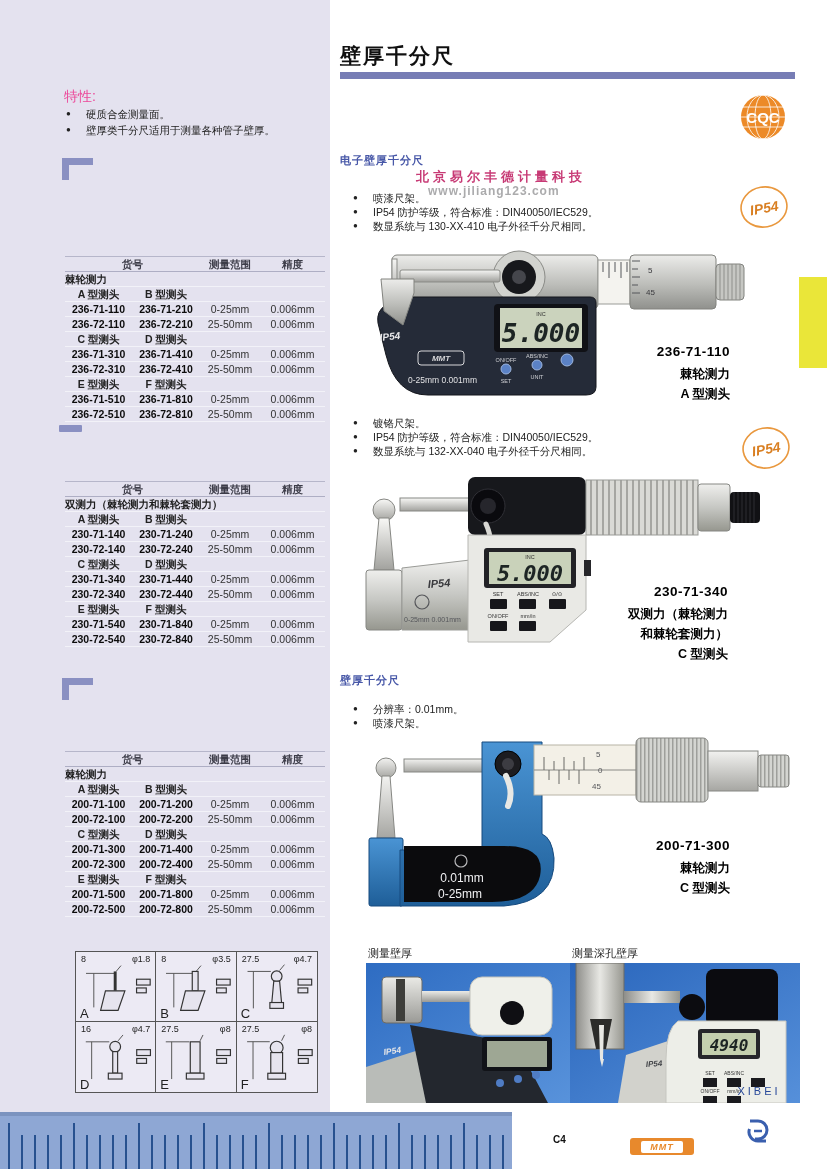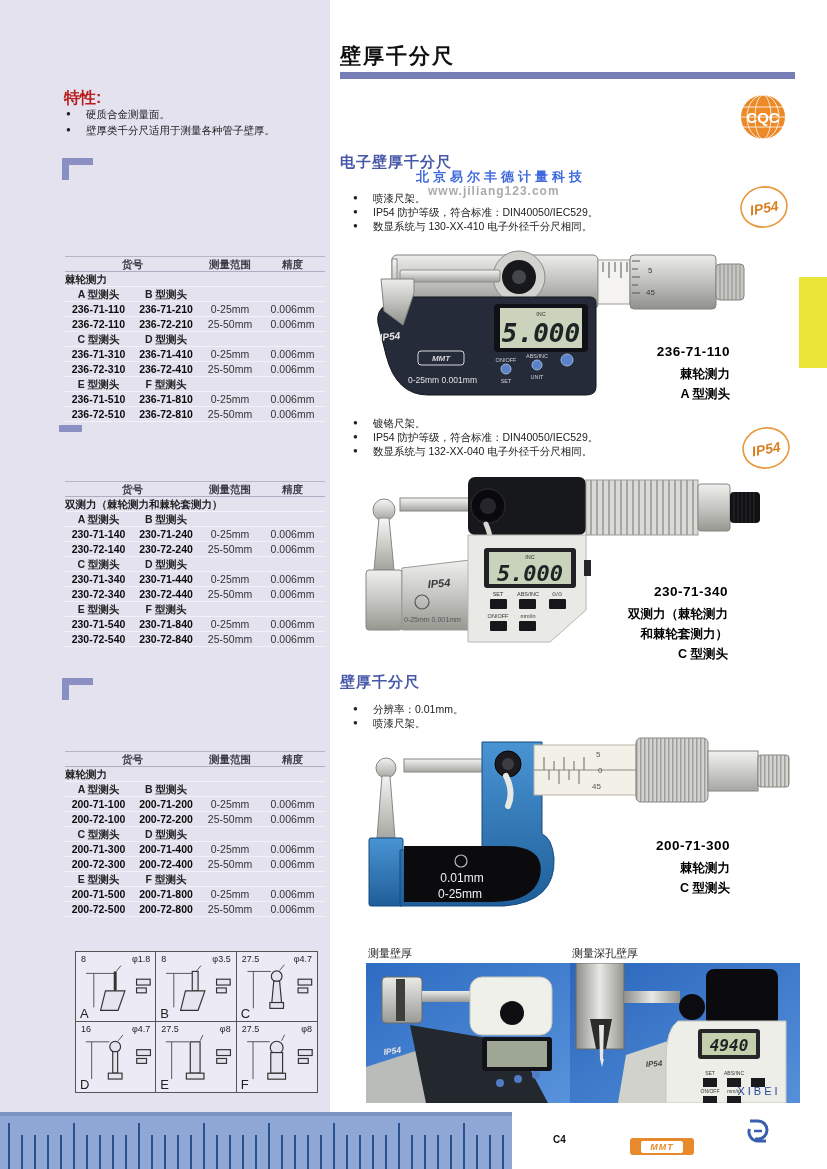--- a/index.html
+++ b/index.html
@@ -5,36 +5,36 @@
   html,body{margin:0;padding:0;background:#fff;}
   .page{position:relative;width:827px;height:1169px;background:#fff;overflow:hidden;
         font-family:"Liberation Sans",sans-serif;color:#111;}
   .left-col{position:absolute;left:0;top:0;width:330px;height:1113px;background:#e4e2ef;}
 
   
   .main-title{position:absolute;left:340px;top:42px;font-size:21px;font-weight:bold;color:#101010;letter-spacing:2px;}
   .title-bar{position:absolute;left:340px;top:72px;width:455px;height:7px;background:#777db5;}
 
   
-  .feat-head{position:absolute;left:64px;top:88px;font-size:16px;font-weight:bold;color:#b91c1c;}
+  .feat-head{position:absolute;left:64px;top:88px;font-size:14px;font-weight:normal;color:#ec4899;}
   .bullets{position:absolute;font-size:10.5px;color:#222;}
   .bullet{display:flex;line-height:14px;}
   .bullet .dot{width:20px;flex:0 0 20px;font-size:8px;line-height:14px;}
   .bullet .dot::before{content:"●";}
   .feat-list .bullet{line-height:16px;}
   .feat-list .bullet .dot{line-height:16px;}
 
   
   .corner{position:absolute;width:24px;height:15px;border-top:7px solid #8a90c2;border-left:7px solid #8a90c2;}
   .dash{position:absolute;width:23px;height:7px;background:#8a90c2;border-radius:1px;}
   .yellow-tab{position:absolute;left:799px;top:277px;width:28px;height:91px;background:#eae639;}
 
   
-  .sec-head{position:absolute;font-size:15px;font-weight:bold;color:#4858a8;letter-spacing:1px;}
-  .wm1{position:absolute;left:416px;top:168px;font-size:13px;color:#1d4ed8;letter-spacing:4px;font-weight:bold;opacity:.85;}
+  .sec-head{position:absolute;font-size:11px;font-weight:bold;color:#4858a8;letter-spacing:1px;}
+  .wm1{position:absolute;left:416px;top:168px;font-size:13px;color:#be185d;letter-spacing:4px;font-weight:bold;opacity:.85;}
   .wm2{position:absolute;left:428px;top:184px;font-size:12px;color:#a2a2a4;font-weight:bold;letter-spacing:1px;opacity:.9;}
 
   
   .tbl{position:absolute;left:65px;width:260px;}
   .tbl table{width:100%;border-collapse:collapse;table-layout:fixed;font-size:10.5px;color:#222;border-top:1px solid #b6b6ca;}
   .tbl td,.tbl th{padding:0;height:14px;line-height:14px;white-space:nowrap;font-weight:bold;text-align:center;border-bottom:1px solid #f2f2f8;}
   .tbl .hdr th{color:#3c3c48;border-bottom:1px solid #aeaec4;}
   .tbl .grp td{text-align:left;color:#1c1c1c;}
   .tbl .dat td{color:#0c0c0c;}
   .tbl .dat td.rg{font-weight:normal;color:#333;}

